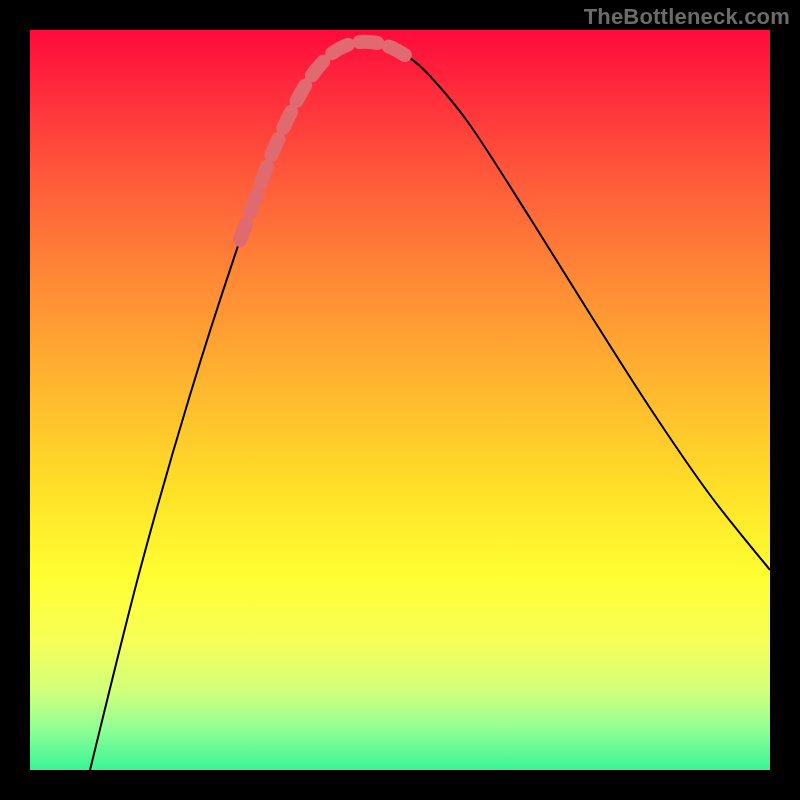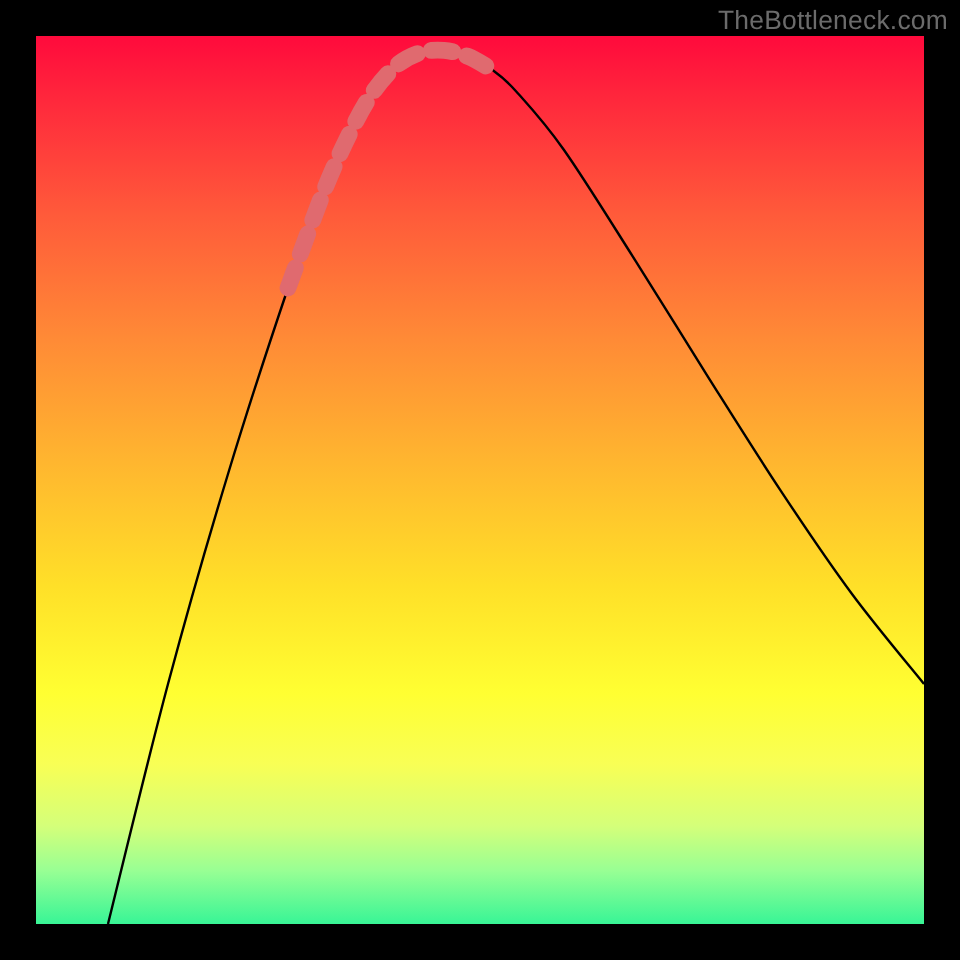--- a/index.html
+++ b/index.html
@@ -29,21 +29,21 @@
       #d4ff7a 89%,
       #98ff94 94%,
       #38f596 100%);
   }
   .watermark {
     position: absolute;
     top: 4px;
     right: 10px;
     color: #6b6b6b;
     font-size: 22px;
-    font-weight: 400;
+    font-weight: 700;
     letter-spacing: 0.2px;
     user-select: none;
   }
   svg {
     position: absolute;
     left: 0;
     top: 0;
   }
 </style>
 </head>

